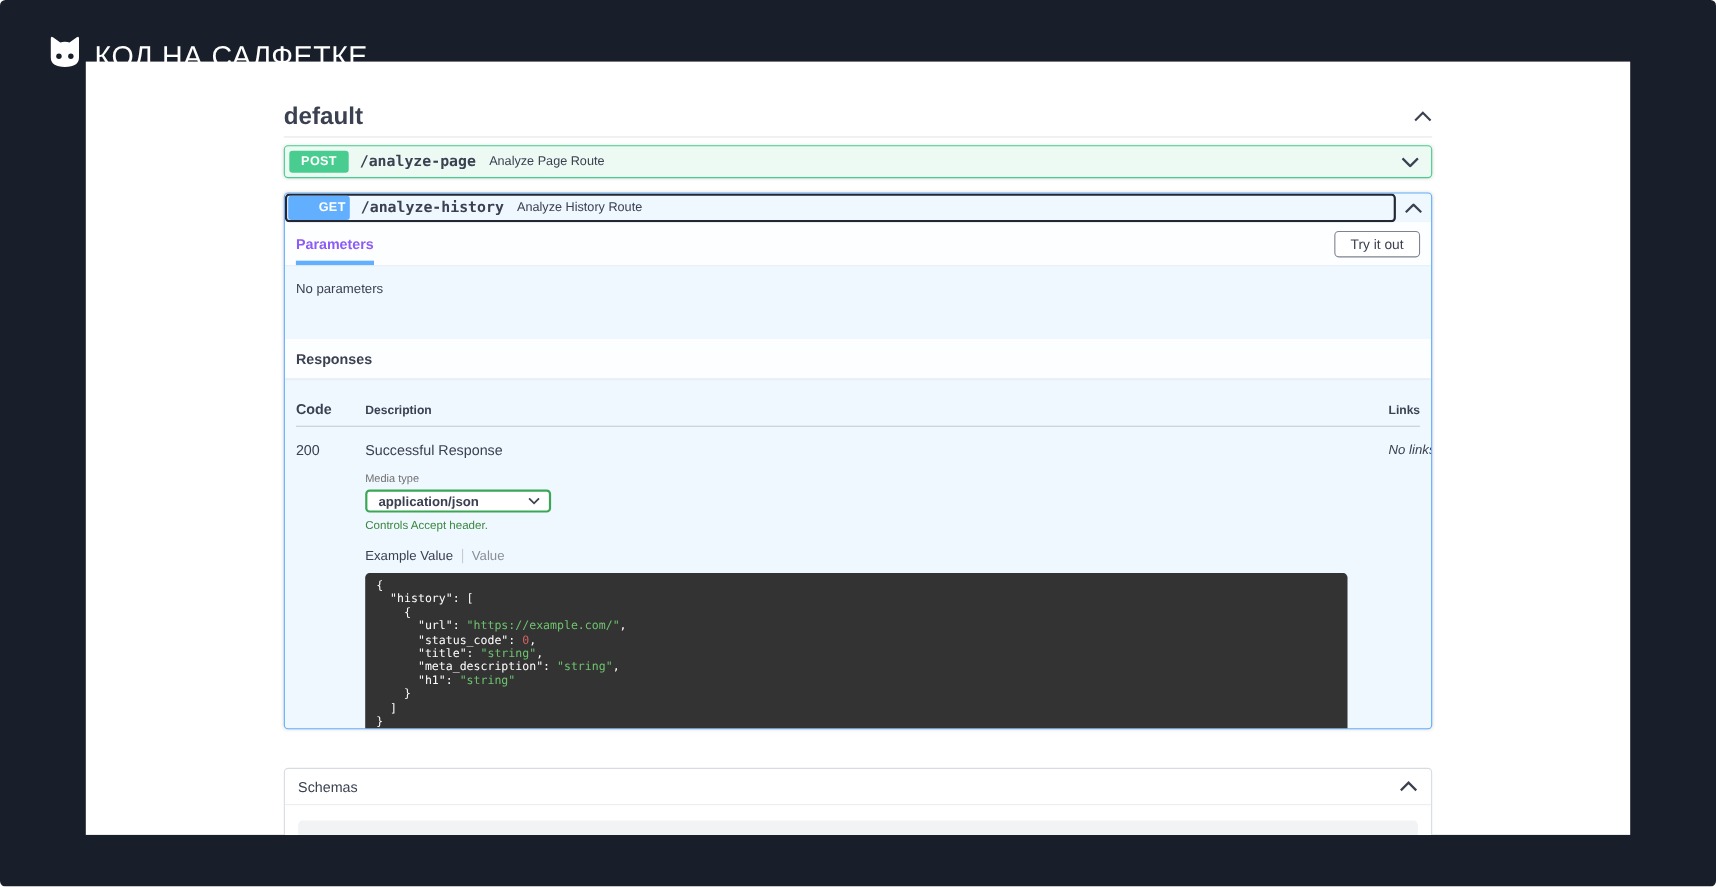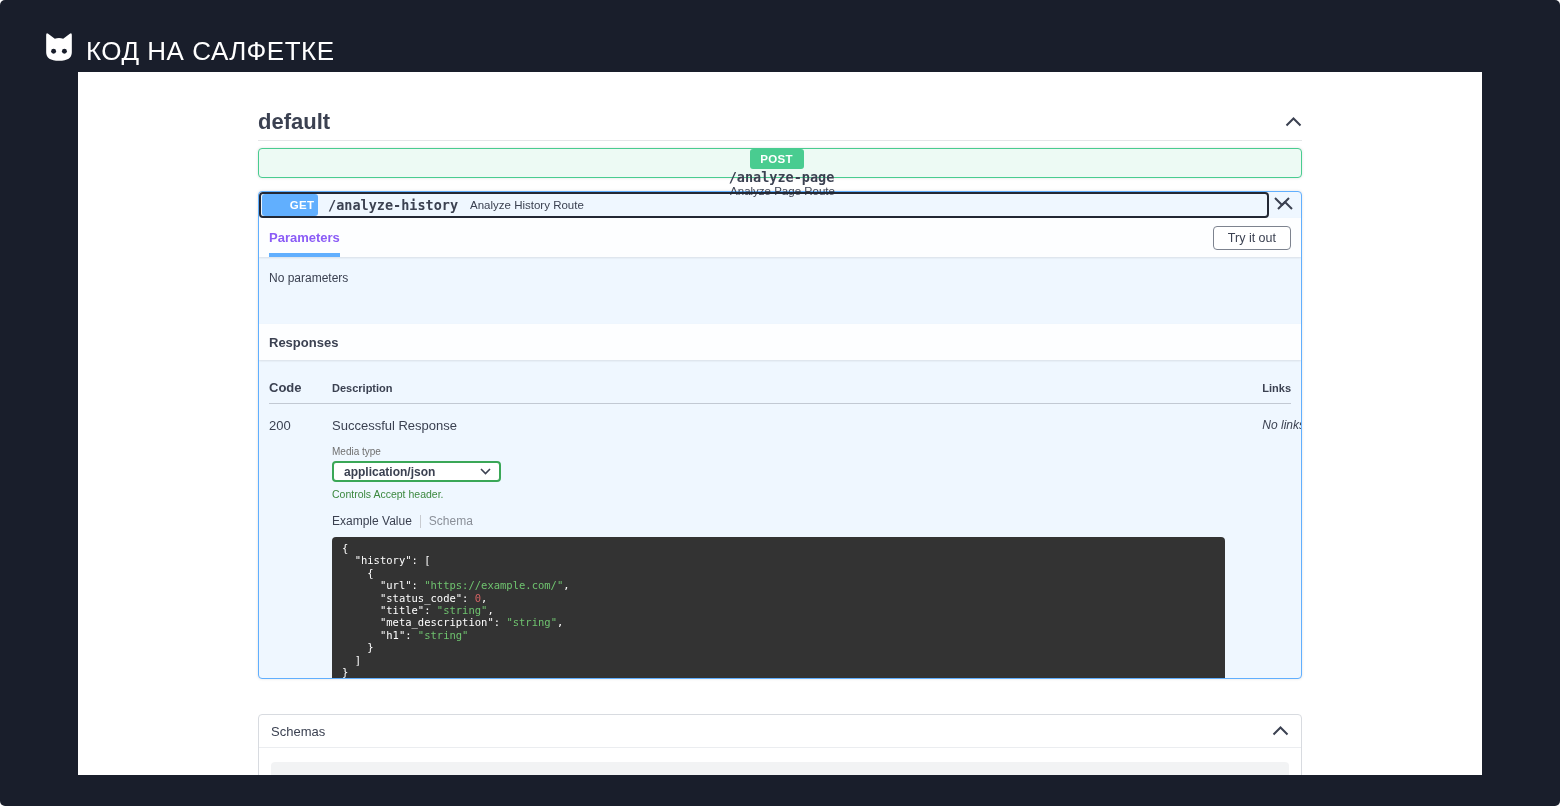--- a/index.html
+++ b/index.html
@@ -17,32 +17,32 @@
   
   .topbar { position:absolute; left:0; top:0; width:100%; height:72px; }
   .logo { position:absolute; left:40px; top:30px; width:38px; height:37px; }
   .site-title {
     position:absolute; left:86px; top:36px;
     color:#ffffff; font-size:26px; font-weight:500; letter-spacing:.5px;
     white-space:nowrap;
   }
   
   .card {
-    position:absolute; left:78px; top:72px; width:1404px; height:703px;
+    position:absolute; left:78px; top:56px; width:1404px; height:703px;
     background:#ffffff; overflow:hidden;
   }
   .content { width:1044px; margin:0 auto; padding-top:36px; }
 
   
   .tag-header { display:flex; align-items:center; justify-content:space-between; height:28px; cursor:pointer; }
   .tag-title { font-size:22px; font-weight:bold; color:#3b4151; }
   .tag-divider { margin-top:4px; border-bottom:1px solid #e4e6e8; height:0; }
 
   
-  .opblock { border-radius:4px; box-shadow:0 0 3px rgba(0,0,0,.12);flex-direction:column; }
+  .opblock { border-radius:4px; box-shadow:0 0 3px rgba(0,0,0,.12); }
   .opblock-post {
     margin-top:7px; height:30px;
     background:#edfaf4; border:1px solid var(--method-post,#49cc90);
     display:flex; align-items:center; padding:0 11px 0 4px; cursor:pointer;
   }
   .opblock-get {
     margin-top:13px; height:488px;
     background:#eff7ff; border:1px solid var(--method-get,#61affe);
     overflow:hidden;
   }
@@ -224,21 +224,21 @@
               <div class="media-select">
                 <span>application/json</span>
                 <svg class="chev" width="11" height="7" viewBox="0 0 11 7">
                     <polyline points="1,1 5.5,5.5 10,1" fill="none" stroke="#3b4151" stroke-width="1.6"></polyline>
                   </svg>
               </div>
               <div class="controls-note">Controls Accept header.</div>
               <div class="example-tabs">
                 <span class="tab-example">Example Value</span>
                 <span class="tab-sep"></span>
-                <span class="tab-schema">Schema</span>
+                <span class="tab-schema">Value</span>
               </div>
               <div class="code-block">
                   <div class="code-line"><span class="tok-p">{</span></div>
                   <div class="code-line"><span class="tok-p">  "history": [</span></div>
                   <div class="code-line"><span class="tok-p">    {</span></div>
                   <div class="code-line"><span class="tok-p">      "url": </span><span class="tok-s">"https://example.com/"</span><span class="tok-p">,</span></div>
                   <div class="code-line"><span class="tok-p">      "status_code": </span><span class="tok-n">0</span><span class="tok-p">,</span></div>
                   <div class="code-line"><span class="tok-p">      "title": </span><span class="tok-s">"string"</span><span class="tok-p">,</span></div>
                   <div class="code-line"><span class="tok-p">      "meta_description": </span><span class="tok-s">"string"</span><span class="tok-p">,</span></div>
                   <div class="code-line"><span class="tok-p">      "h1": </span><span class="tok-s">"string"</span></div>

